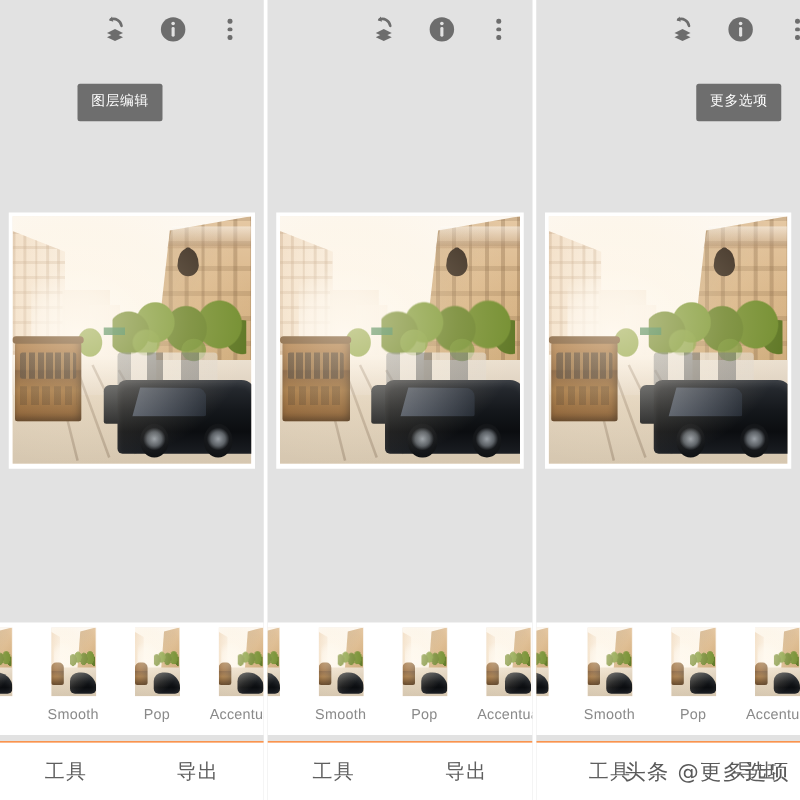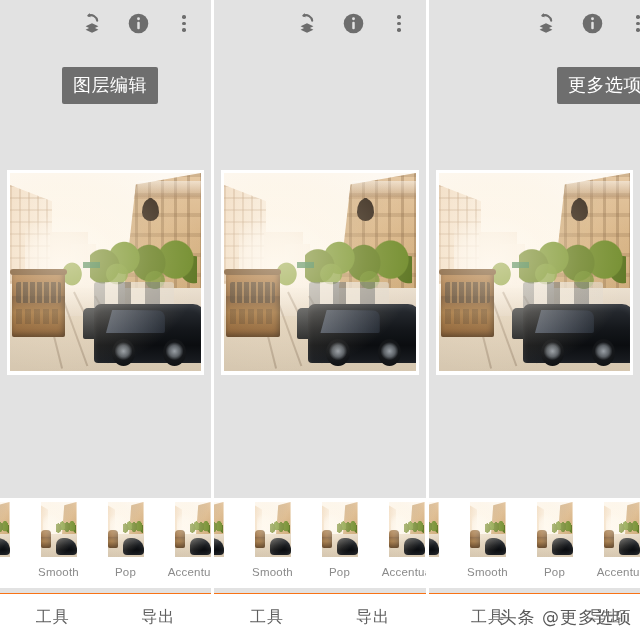--- a/index.html
+++ b/index.html
@@ -47,21 +47,21 @@
   .icon-btn svg { display: block; }
   .dots { width: 4px; display: flex; flex-direction: column; align-items: center; gap: 3px; }
   .dots i { display: block; width: 3.5px; height: 3.5px; border-radius: 50%; background: #6d6d6d; }
 
   
   .tooltip {
     position: absolute;
     top: 67px;
     background: #6e6e6e;
     color: #ffffff;
-    font-size: 18px;
+    font-size: 11px;
     line-height: 1;
     padding: 9px 11px 10px 11px;
     border-radius: 2px;
     white-space: nowrap;
     letter-spacing: 0.5px;
   }
   .tt1 { left: 62px; }
   .tt2 { left: 102px; }
   .tt3 { left: 128px; }
 

